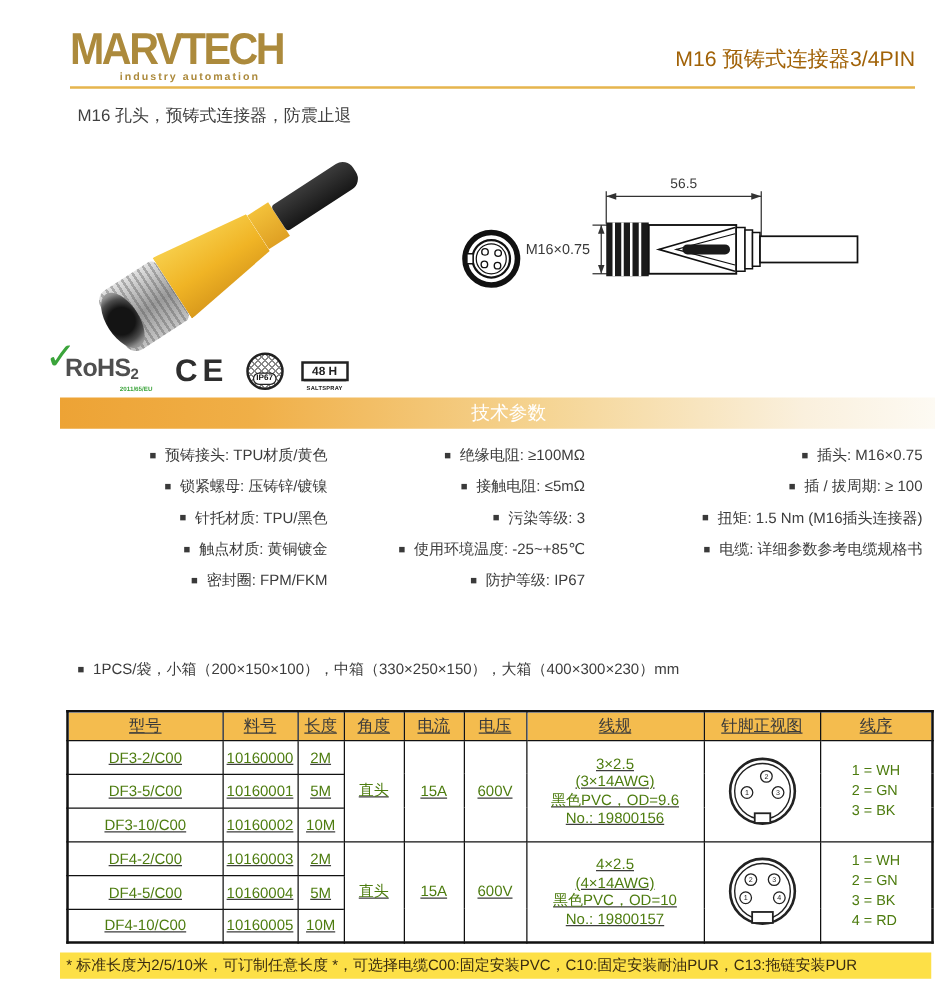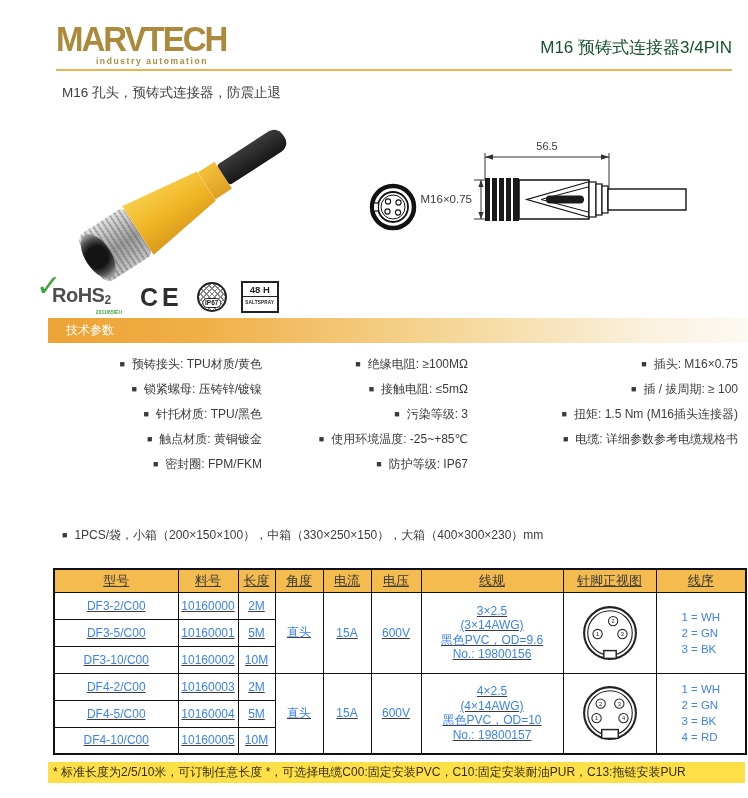--- a/index.html
+++ b/index.html
@@ -6,21 +6,21 @@
   html,body { background:#ffffff; }
   body { font-family:"Liberation Sans","DejaVu Sans",sans-serif; color:#3d3d3d; }
   .sheet { position:relative; width:748px; height:798px; background:#fff; overflow:hidden; }
 
   
   .logo-block { position:absolute; left:56px; top:20px; width:160px; }
   .logo-text { font-size:33px; font-weight:900; color:#ac8a3c; letter-spacing:-2px;
                transform:scaleY(1.08); transform-origin:left top; line-height:36px; }
   .logo-tagline { font-size:8.5px; font-weight:bold; color:#ac8a3c; letter-spacing:1.6px;
                   text-align:right; margin-top:0px; width:152px; }
-  .page-title { position:absolute; right:16px; top:36px; font-size:17px; color:#14532d; }
+  .page-title { position:absolute; right:16px; top:36px; font-size:17px; color:#a16207; }
   .header-rule { position:absolute; left:56px; right:16px; top:69px; height:2px; background:#e6b54e; }
   .subtitle { position:absolute; left:62px; top:84px; font-size:13.5px; color:#3f3f3f; }
 
   
   .photo-area { position:absolute; left:70px; top:120px; width:240px; height:155px; }
   .assembly { position:absolute; left:2px; top:48px; width:232px; height:60px;
               display:flex; align-items:center; transform:rotate(-33deg); }
   .nut { width:56px; height:56px; border-radius:10px 5px 5px 10px; position:relative; flex:none;
          background:linear-gradient(180deg,#e2e2e2 0%,#9a9a9a 55%,#c4c4c4 100%); }
   .nut::after { content:""; position:absolute; inset:0; border-radius:inherit;
@@ -45,45 +45,45 @@
   .rohs-text { position:absolute; left:10px; top:2px; font-size:20px; font-weight:900; color:#4f4f4f; letter-spacing:-0.5px; }
   .rohs-sub { font-size:12px; font-weight:900; vertical-align:-2px; }
   .rohs-directive { position:absolute; right:4px; bottom:-3px; font-size:5px; font-weight:bold; color:#3ba43b; }
   .ce { font-size:25px; font-weight:700; color:#2e2e2e; letter-spacing:4px; }
   .ip67 { position:relative; width:30px; height:30px; border:2px solid #222; border-radius:50%;
       background:repeating-linear-gradient(45deg,#888 0 1px,transparent 1px 4px),
                  repeating-linear-gradient(-45deg,#888 0 1px,transparent 1px 4px); }
   .ip67-label { position:absolute; bottom:2px; left:50%; transform:translateX(-50%);
       background:#fff; border:1px solid #222; border-radius:6px; font-size:6.5px; font-weight:bold;
       padding:0 2px; line-height:8px; color:#111; }
-  .saltbox { width:38px; height:32px; border:2px solid #222; text-align:center; background:#fff; }
+  .saltbox { width:38px; height:16px; border:2px solid #222; text-align:center; background:#fff; }
   .salt-line1 { font-size:9.5px; font-weight:bold; color:#222; line-height:13px; border-bottom:1px solid #222; }
   .salt-line2 { font-size:4.6px; font-weight:bold; color:#222; line-height:11px; letter-spacing:0.2px; }
 
   
   .section-bar { position:absolute; left:48px; right:0px; height:25px; line-height:25px;
-      padding-left:18px; font-size:12px; color:#fff;
-      background:linear-gradient(90deg,#eda335 0%,#f0af47 22%,#f5d492 55%,#faf0dd 85%,#fdfaf3 100%); }
+      padding-left:18px; font-size:15px; color:#fff;
+      background:linear-gradient(90deg,#eda335 0%,#f0af47 22%,#f5d492 55%,#faf0dd 85%,#fdfaf3 100%);text-align:center; }
   .bar-tech { top:318px; }
   .bar-comm { top:494px; }
 
   
   .spec-grid { position:absolute; left:62px; top:352px; right:10px;
       display:grid; grid-template-columns:200px 206px 1fr;text-align:right; }
   .spec-item { font-size:12px; color:#3c3c3c; line-height:25px; white-space:nowrap; }
   .blt { font-size:9px; color:#3a3a3a; margin-right:7px; vertical-align:1px; }
 
   
   .packaging { position:absolute; left:62px; top:527px; font-size:12px; color:#3c3c3c; }
 
   
   .parts-table { position:absolute; left:53px; top:568px; border-collapse:collapse;
       border:2px solid #111; table-layout:fixed; width:692px;text-decoration:underline; }
   .parts-table th, .parts-table td { border:1px solid #111; text-align:center; vertical-align:middle;
-      padding:0; color:#3b82f6; overflow:hidden; }
+      padding:0; color:#4d7c0f; overflow:hidden; }
   .parts-table th { background:#f4bc4e; height:23px; font-size:13px; font-weight:400; color:#3a3a3a; }
   .parts-table td { height:27px; font-size:12px; background:#fff; }
   .wire-spec { line-height:14.5px; font-size:11px; }
   .wire-order { display:inline-block; text-align:left; font-size:11.5px; line-height:16px; }
   .pin-cell svg { display:block; margin:0 auto; }
   .pin-cell svg text { font-family:"Liberation Sans","DejaVu Sans",sans-serif; fill:#222; }
 
   
   .footnote { position:absolute; left:48px; width:697px; top:762px; height:21px; line-height:21px;
       background:#fde047; font-size:12px; color:#3a2c10; padding-left:5px; white-space:nowrap; }

